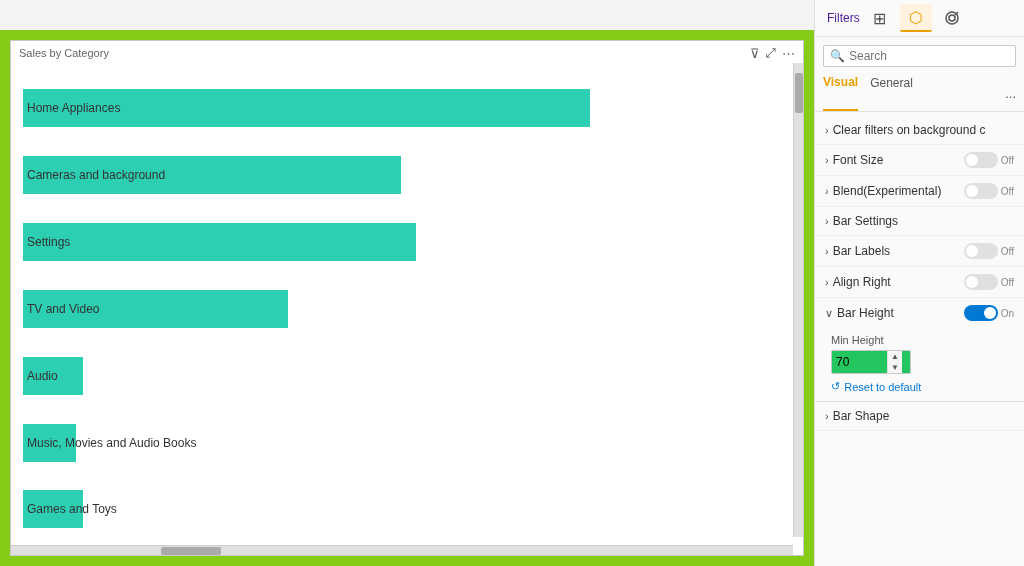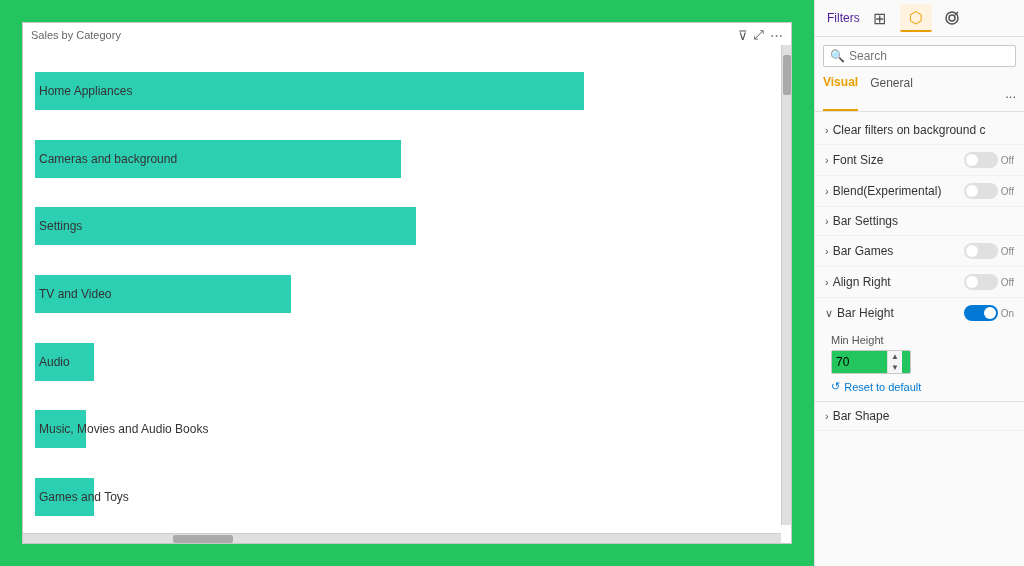--- a/index.html
+++ b/index.html
@@ -9,24 +9,25 @@
       background: #f3f3f3;
       display: flex;
       width: 1024px;
       height: 566px;
       overflow: hidden;
     }
 
     
     .chart-panel {
       flex: 1;
-      background: #22c55e;
-      padding: 22px;
+      background: #84cc16;
+      padding: 10px;
       display: flex;
       flex-direction: column;
+      margin-top: 30px;
     }
 
     .chart-container {
       background: #fff;
       border: 1px solid #c8c8c8;
       flex: 1;
       position: relative;
       display: flex;
       flex-direction: column;
       padding: 8px 4px 8px 4px;
@@ -499,21 +500,21 @@
     <div class="format-row">
       <div class="format-row-label">
         <span class="chevron">›</span>
         <span>Bar Settings</span>
       </div>
     </div>
 
     <div class="format-row">
       <div class="format-row-label">
         <span class="chevron">›</span>
-        <span>Bar Games</span>
+        <span>Bar Labels</span>
       </div>
       <div class="toggle-wrapper">
         <div class="toggle">
           <div class="toggle-knob"></div>
         </div>
         <span class="toggle-text">Off</span>
       </div>
     </div>
 
     <div class="format-row">

